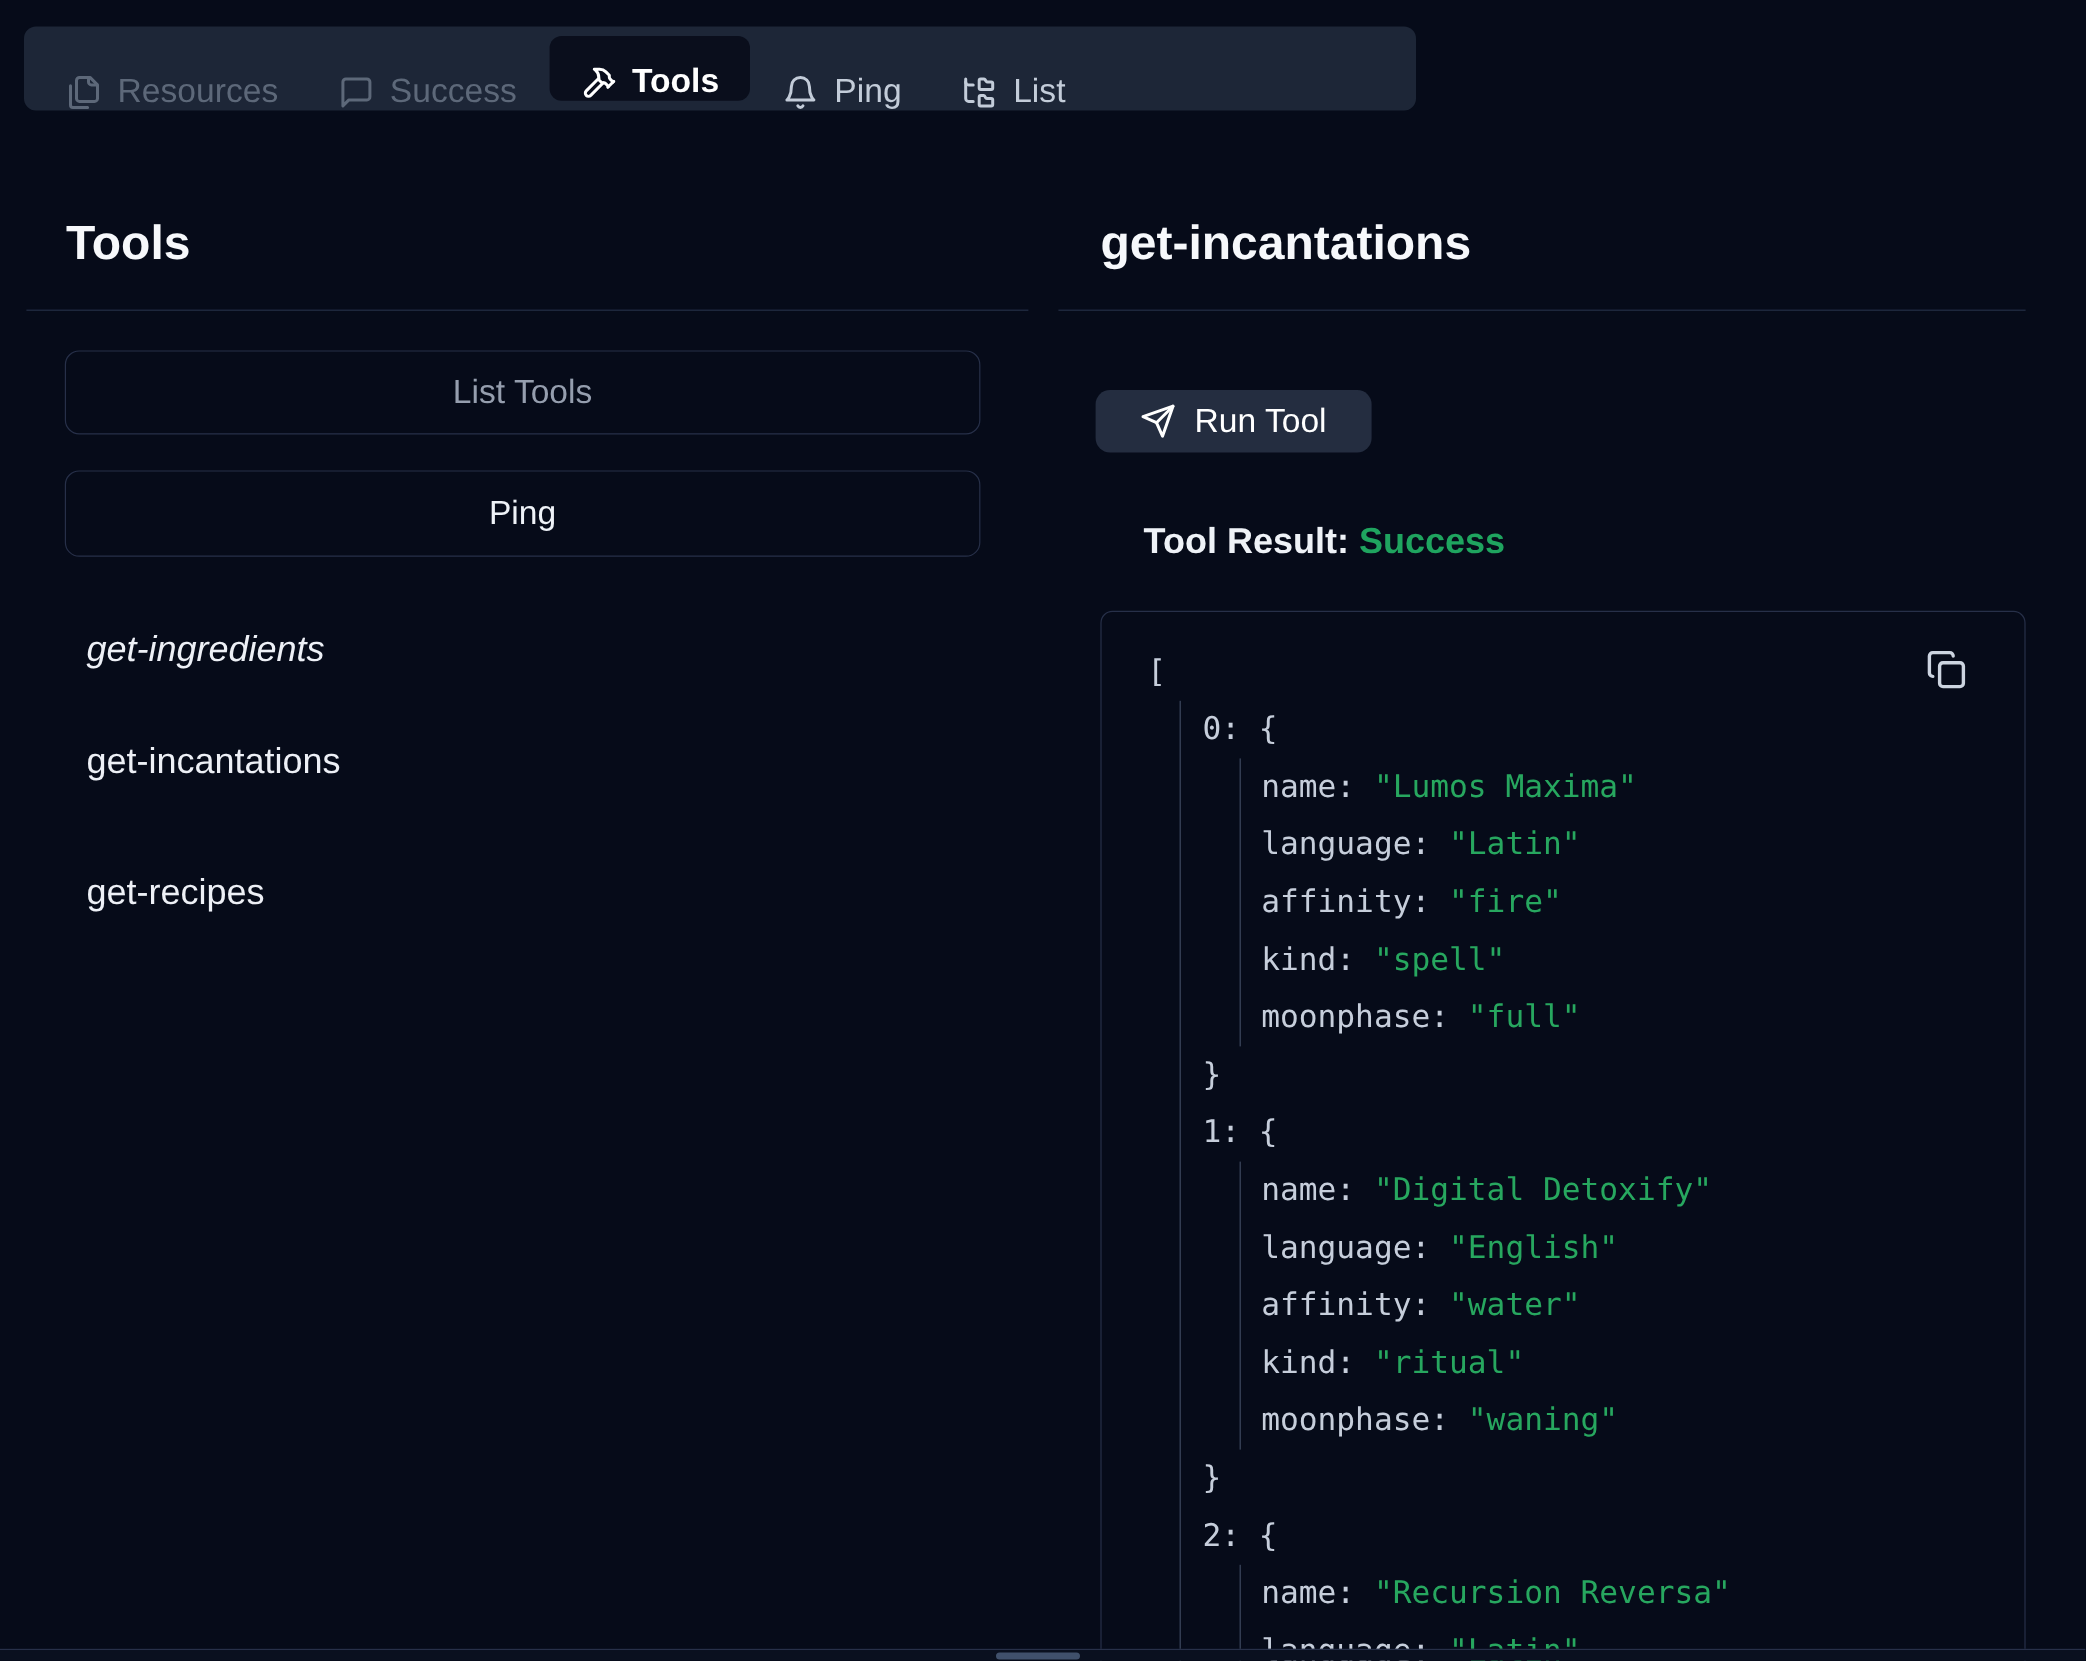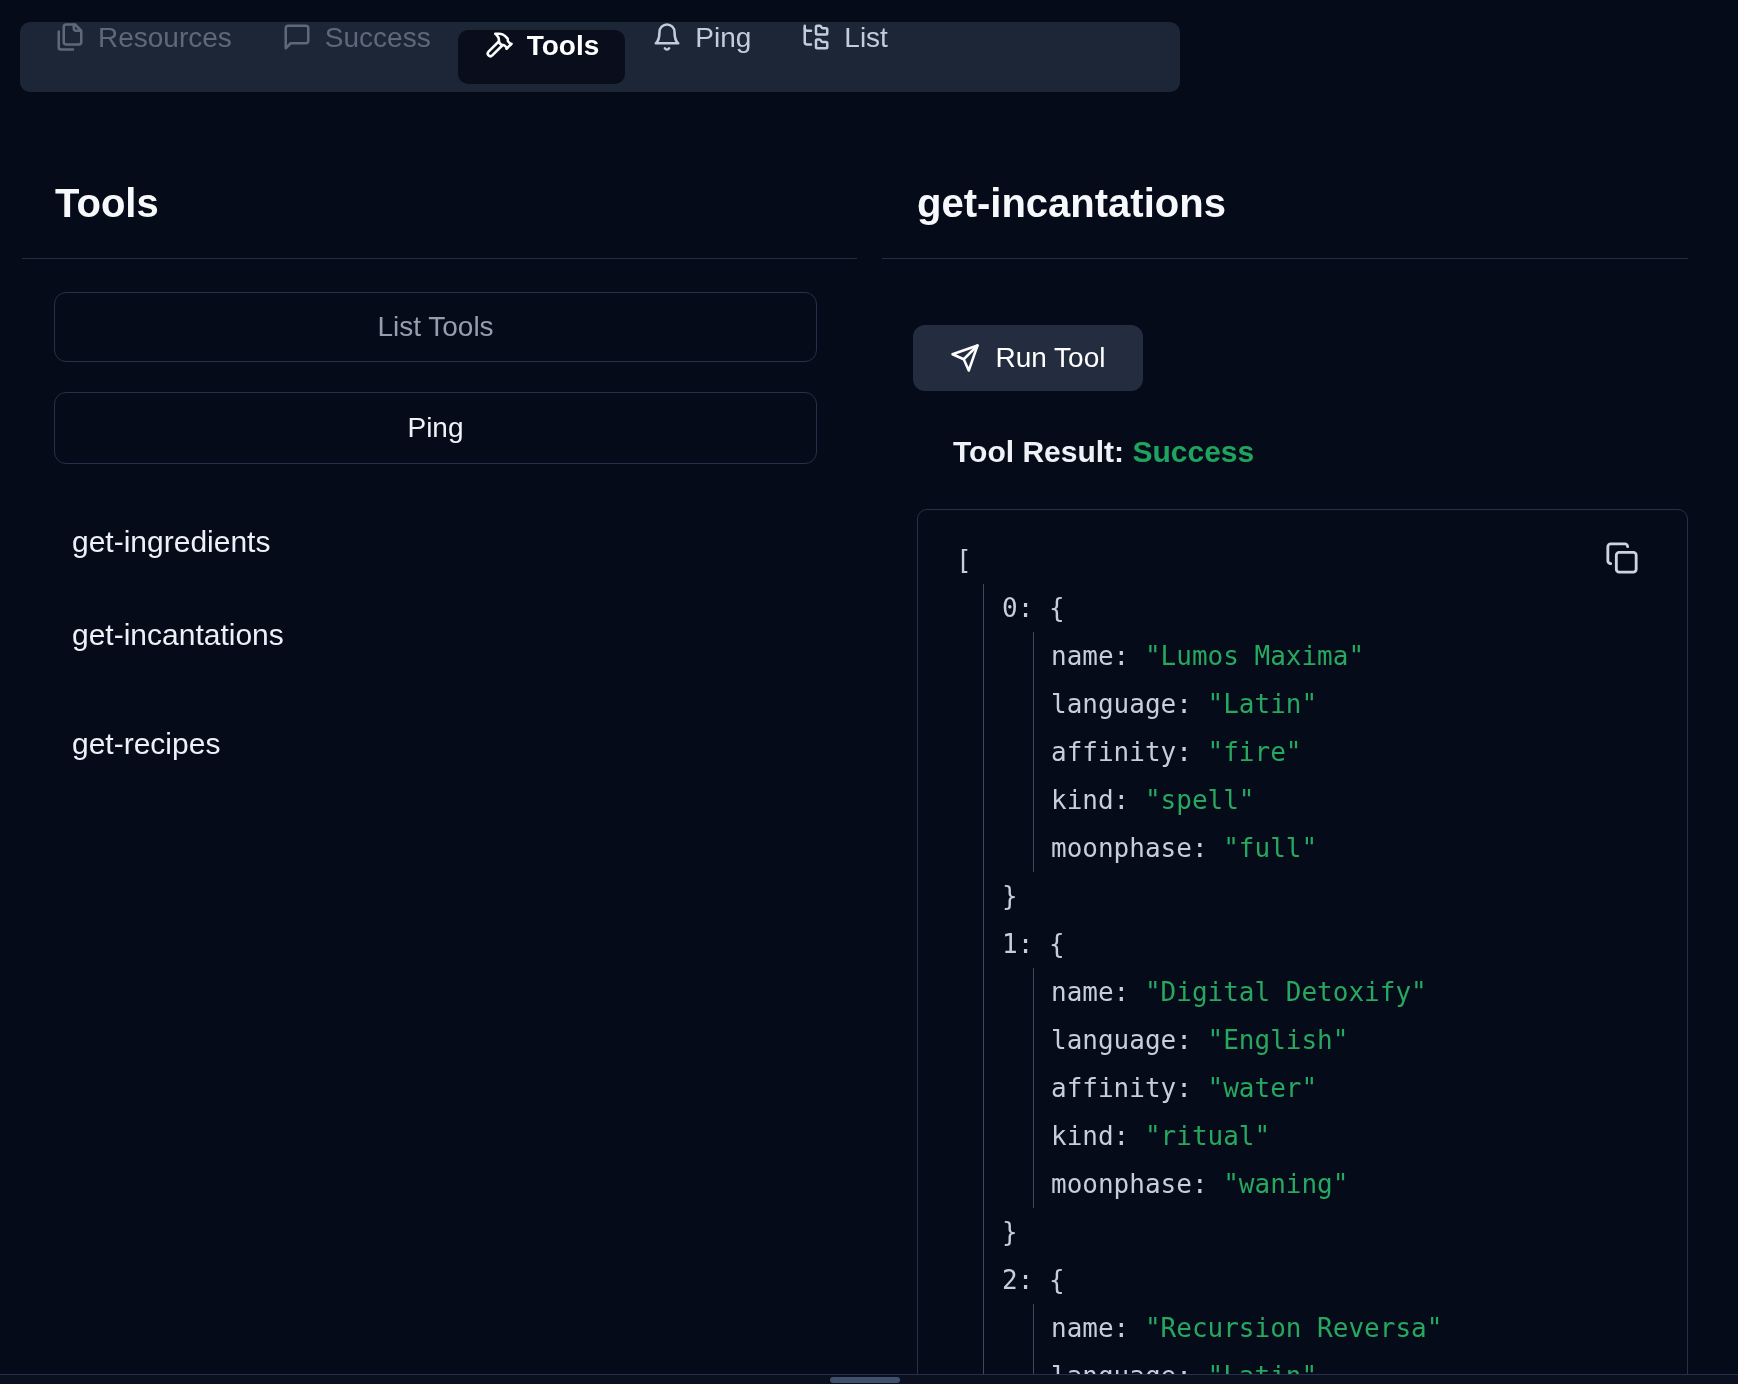--- a/index.html
+++ b/index.html
@@ -25,21 +25,21 @@
   }
   svg{display:block;}
 
   
   .tabbar{
     position:absolute;left:20px;top:22px;width:1160px;height:70px;
     background:var(--tabbar-bg);border-radius:10px;
     display:flex;align-items:center;padding:0 12px;gap:4px;
   }
   .tab{
-    display:flex;align-items:flex-start;gap:13px;height:70px;padding:0 23px;
+    display:flex;align-items:flex-end;gap:13px;height:70px;padding:0 23px;
     background:transparent;border:none;cursor:pointer;
     font-family:inherit;font-size:28px;color:var(--tab-txt);
   }
   .tab .ticon{width:30px;height:30px;}
   .tab.muted{color:var(--muted);}
   .tab.active{
     background:var(--active-tab-bg);color:#ffffff;font-weight:700;
     height:54px;border-radius:10px;padding:0 26px;
   }
 
@@ -58,27 +58,27 @@
     display:flex;align-items:center;justify-content:center;
   }
   #list-tools-btn{top:292px;height:70px;color:#959eae;}
   #clear-btn{top:392px;height:72px;color:var(--txt);}
 
   .tool-item{
     position:absolute;left:55px;width:763px;height:60px;
     line-height:60px;padding-left:17px;border-radius:8px;
     font-size:30px;color:#edf0f6;cursor:pointer;
   }
-  #tool-item-0{top:512px;}
+  #tool-item-0{top:512px;font-style:italic;}
   #tool-item-1{top:605px;}
   #tool-item-2{top:714px;}
 
   
   #run-tool-btn{
-    position:absolute;left:913px;top:325px;width:230px;height:66px;
+    position:absolute;left:913px;top:325px;width:230px;height:52px;
     background:#242d40;border:none;border-radius:12px;cursor:pointer;
     display:flex;align-items:center;justify-content:center;gap:15px;
     font-family:inherit;font-size:28px;color:#ffffff;
   }
   #run-tool-btn .ticon{width:30px;height:30px;}
 
   #tool-result-line{position:absolute;left:953px;top:433px;font-size:30px;font-weight:700;line-height:38px;}
   #result-status{color:var(--success);}
 
   #json-panel{

